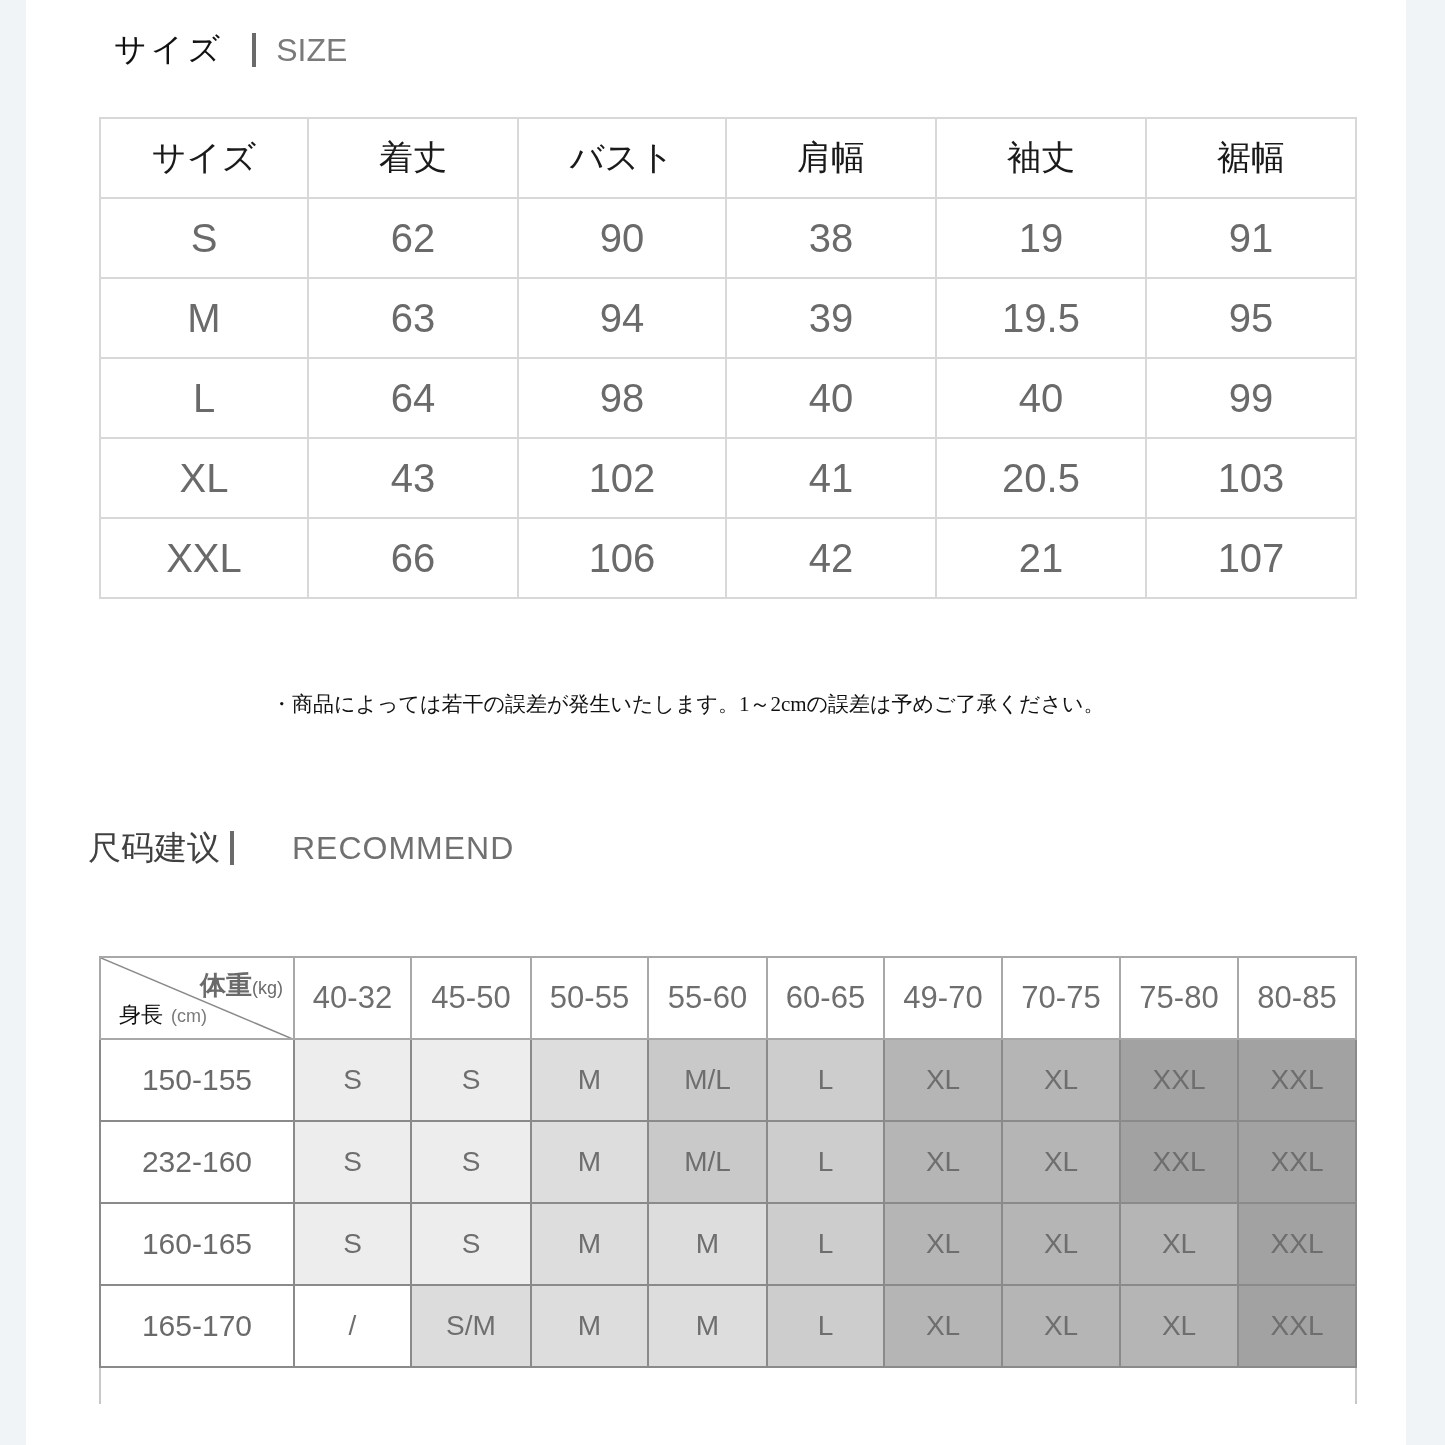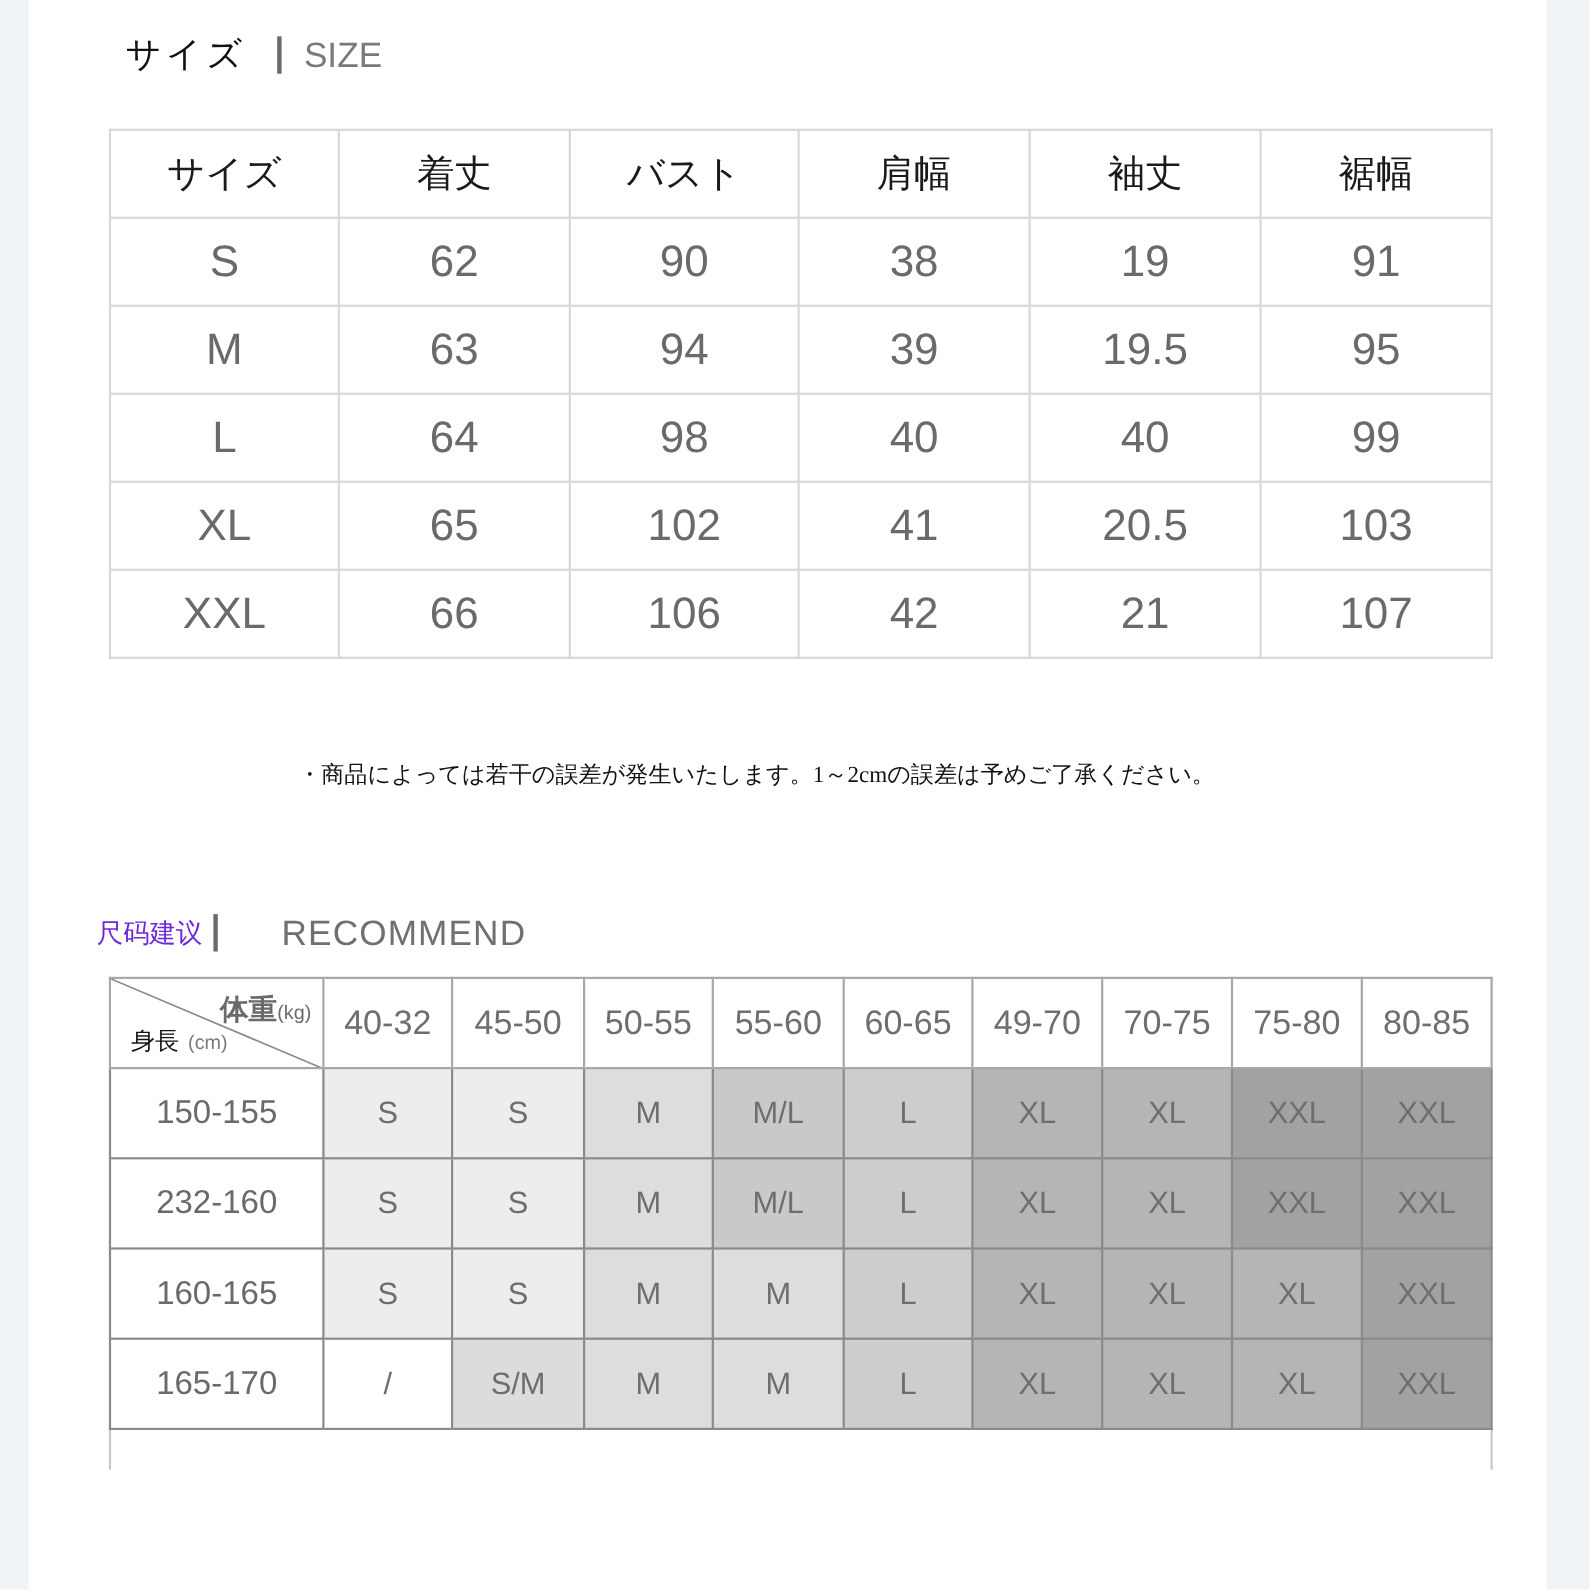--- a/index.html
+++ b/index.html
@@ -15,39 +15,39 @@
   }
   .section-title {
     position: absolute; display: flex; align-items: center; white-space: nowrap;
   }
   .t1 { left: 88px; top: 28px; height: 44px; }
   .t1 .jp { font-family: "DejaVu Serif", serif; font-size: 32px; color: #111; letter-spacing: 4px; }
   .t1 .bar { width: 4px; height: 34px; background: #6a6a6a; margin: 0 20px 0 28px; }
   .t1 .en { font-family: "Liberation Sans", sans-serif; font-size: 32px; color: #7a7a7a; }
 
   .t2 { left: 62px; top: 824px; height: 48px; }
-  .t2 .jp { font-family: "DejaVu Sans", sans-serif; font-size: 24px; color: #6d28d9; }
+  .t2 .jp { font-family: "DejaVu Sans", sans-serif; font-size: 33px; color: #404040; }
   .t2 .bar { width: 4px; height: 34px; background: #6a6a6a; margin: 0 58px 0 10px; }
   .t2 .en { font-family: "Liberation Sans", sans-serif; font-size: 32px; color: #707070; letter-spacing: 1px; }
 
   table { border-collapse: collapse; position: absolute; table-layout: fixed; }
   .size-table { left: 73px; top: 117px; width: 1256px; }
   .size-table td {
     border: 2px solid #d8d8d8; text-align: center; vertical-align: middle;
     height: 78px; padding: 0;
   }
   .size-table .head td { font-family: "DejaVu Serif", serif; font-size: 34px; color: #1a1a1a; }
   .size-table .row td { font-family: "Liberation Sans", sans-serif; font-size: 40px; color: #6a6a6a; }
 
   .note {
     position: absolute; left: 245px; top: 690px; width: 960px;
     font-family: Liberation Serif, serif; font-size: 21px; color: #111; white-space: nowrap;
   }
 
-  .rec-table { left: 73px; top: 888px; width: 1256px; }
+  .rec-table { left: 73px; top: 956px; width: 1256px; }
   .rec-table td {
     border: 2px solid #8a8a8a; text-align: center; vertical-align: middle;
     padding: 0; height: 80px;
     font-family: "Liberation Sans", sans-serif; color: #6e6e6e;
   }
   .rec-table .hdr td { font-size: 31px; background: #fff; border-color: #a8a8a8; }
   .rec-table .hdr td.corner { position: relative; overflow: hidden; }
   .corner svg { position: absolute; left: 0; top: 0; }
   .corner .w { position: absolute; right: 10px; top: 8px; color: #6a6a6a; white-space: nowrap; }
   .corner .w .big { font-size: 26px; font-weight: bold; }
@@ -107,21 +107,21 @@
         <tr class="row">
           <td>L</td>
           <td>64</td>
           <td>98</td>
           <td>40</td>
           <td>40</td>
           <td>99</td>
         </tr>
         <tr class="row">
           <td>XL</td>
-          <td>65</td>
+          <td>43</td>
           <td>102</td>
           <td>41</td>
           <td>20.5</td>
           <td>103</td>
         </tr>
         <tr class="row">
           <td>XXL</td>
           <td>66</td>
           <td>106</td>
           <td>42</td>

